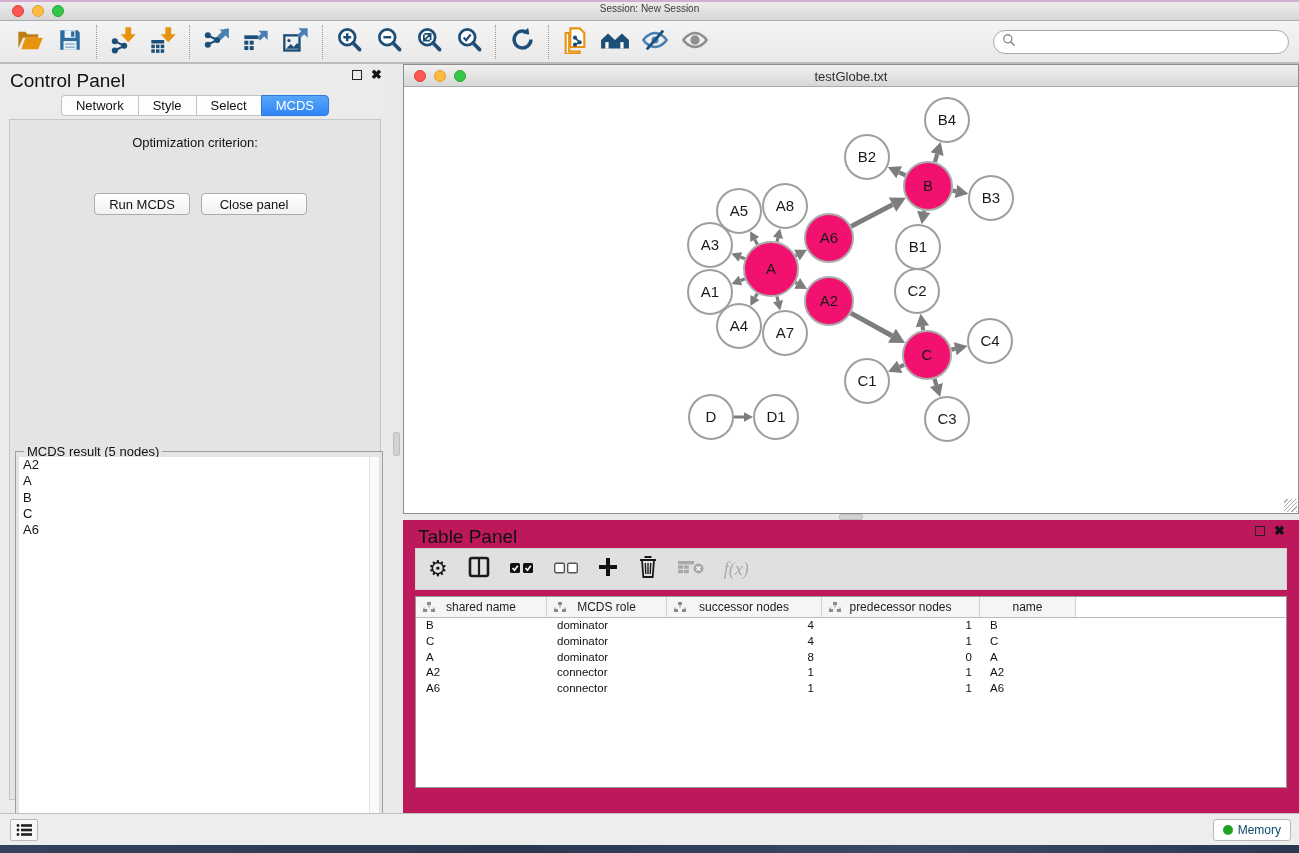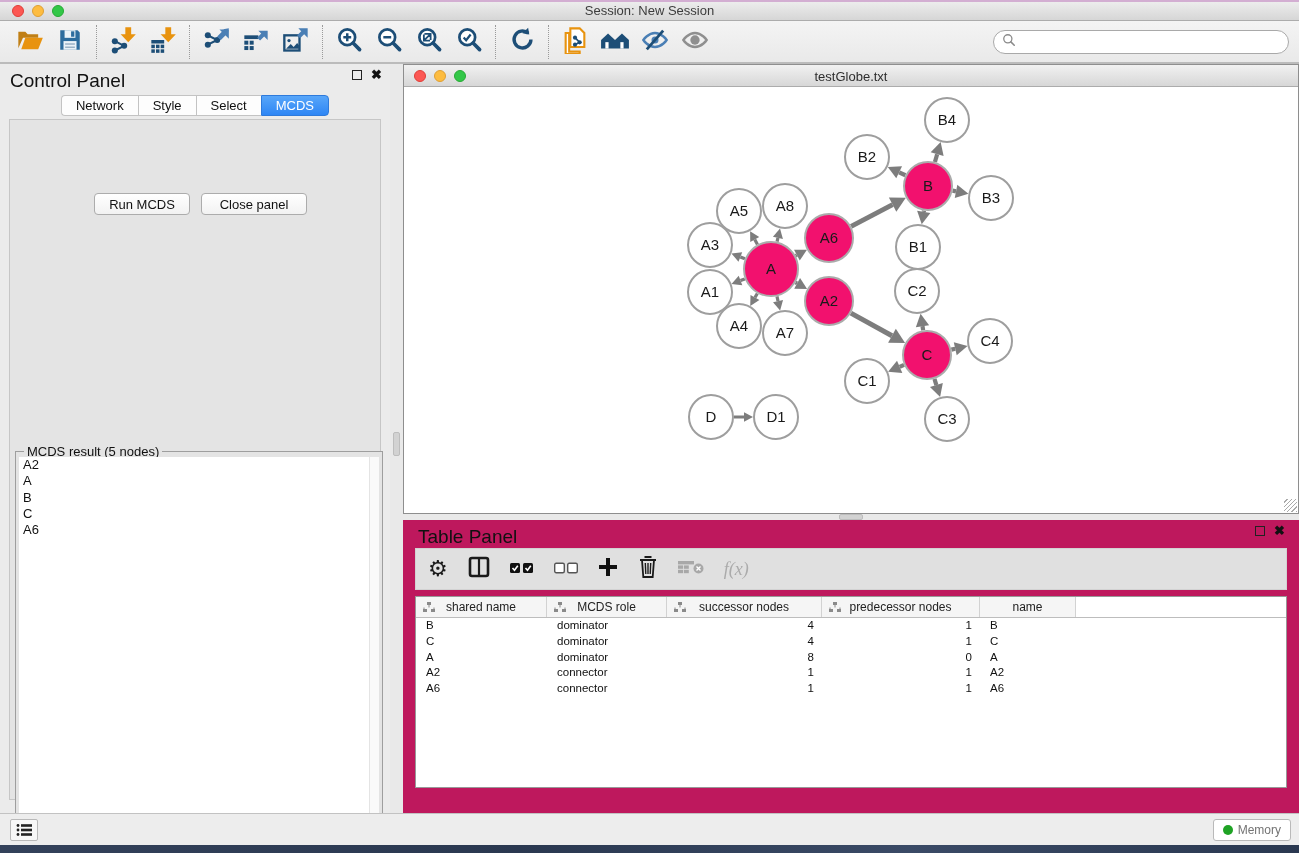--- a/index.html
+++ b/index.html
@@ -9,21 +9,21 @@
   
   #titlebar { position:absolute; left:0; top:0; width:1299px; height:21px;
     background:linear-gradient(#EFEFEF,#D6D6D6); border-bottom:1px solid #ACACAC; }
   #titlebar .lavender { position:absolute; left:0; top:0; width:100%; height:2px; background:#D3AED2; }
   .lights { position:absolute; left:12px; top:5px; display:flex; gap:8px; }
   .light { width:12px; height:12px; border-radius:50%; }
   .light.red    { background:#FC5753; border:1px solid #DF3E38; }
   .light.yellow { background:#FDBC40; border:1px solid #DE9F34; }
   .light.green  { background:#33C748; border:1px solid #27AA35; }
   #titlebar .title { position:absolute; left:0; top:3px; width:100%; text-align:center;
-    font-size:13px; color:#3C3C3C; }
+    font-size:10px; color:#3C3C3C; }
 
   
   #toolbar { position:absolute; left:0; top:21px; width:1299px; height:43px;
     background:linear-gradient(#F4F4F4,#E9E9E9); border-bottom:2px solid #BBBBBB;
     display:flex; align-items:center; padding-left:10px; }
   .tb-btn { width:40px; height:36px; display:flex; align-items:center; justify-content:center; }
   .tb-sep { width:1px; height:34px; border-left:1px dotted #9A9A9A; margin:0 6px; }
   #search-box { margin-left:auto; margin-right:10px; width:296px; height:24px; background:#fff;
     border:1px solid #A9A9A9; border-radius:12px; display:flex; align-items:center; padding-left:8px; gap:4px; }
   #search-box input { border:none; outline:none; flex:1; font-size:12px; background:transparent; height:20px; }
@@ -102,21 +102,21 @@
   #tp-tabs .tab { height:22px; line-height:20px; }
 
   
   #statusbar { position:absolute; left:0; top:813px; width:1299px; height:32px;
     background:#EDEDED; border-top:1px solid #C2C2C2; }
   #list-btn { position:absolute; left:10px; top:5px; width:28px; height:22px;
     background:#F7F7F7; border:1px solid #B9B9B9; border-radius:2px;
     display:flex; align-items:center; justify-content:center; }
   #memory-btn { position:absolute; right:8px; top:5px; height:22px; padding:0 9px;
     background:#fff; border:1px solid #B9B9B9; border-radius:3px;
-    display:flex; align-items:center; gap:5px; font-size:12px; color:#737373; }
+    display:flex; align-items:center; gap:5px; font-size:12px; color:#0c4a6e; }
   #memory-btn .dot { width:10px; height:10px; border-radius:50%; background:#1FA325; }
   #desktop-strip { position:absolute; left:0; top:845px; width:1299px; height:8px;
     background:linear-gradient(90deg,#33415A,#2A3850 40%,#3A4A66 70%,#2A3850); }
 </style>
 </head>
 <body>
 
 <div id="titlebar">
   <div class="lavender"></div>
   <div class="lights">
@@ -287,20 +287,21 @@
       <span class="close-btn">✖</span>
     </span>
   </div>
   <div id="ctrl-tabs">
       <div class="tab">Network</div>
       <div class="tab">Style</div>
       <div class="tab">Select</div>
       <div class="tab active">MCDS</div>
     </div>
   <div id="ctrl-content">
+    <div id="opt-label">Optimization criterion:</div>
     <div id="run-btn" class="cp-btn">Run MCDS</div>
     <div id="close-btn2" class="cp-btn">Close panel</div>
     <div id="result-box">
       <span id="result-legend">MCDS result (5 nodes)</span>
       <ul id="result-list">
           <li>A2</li>
           <li>A</li>
           <li>B</li>
           <li>C</li>
           <li>A6</li>

